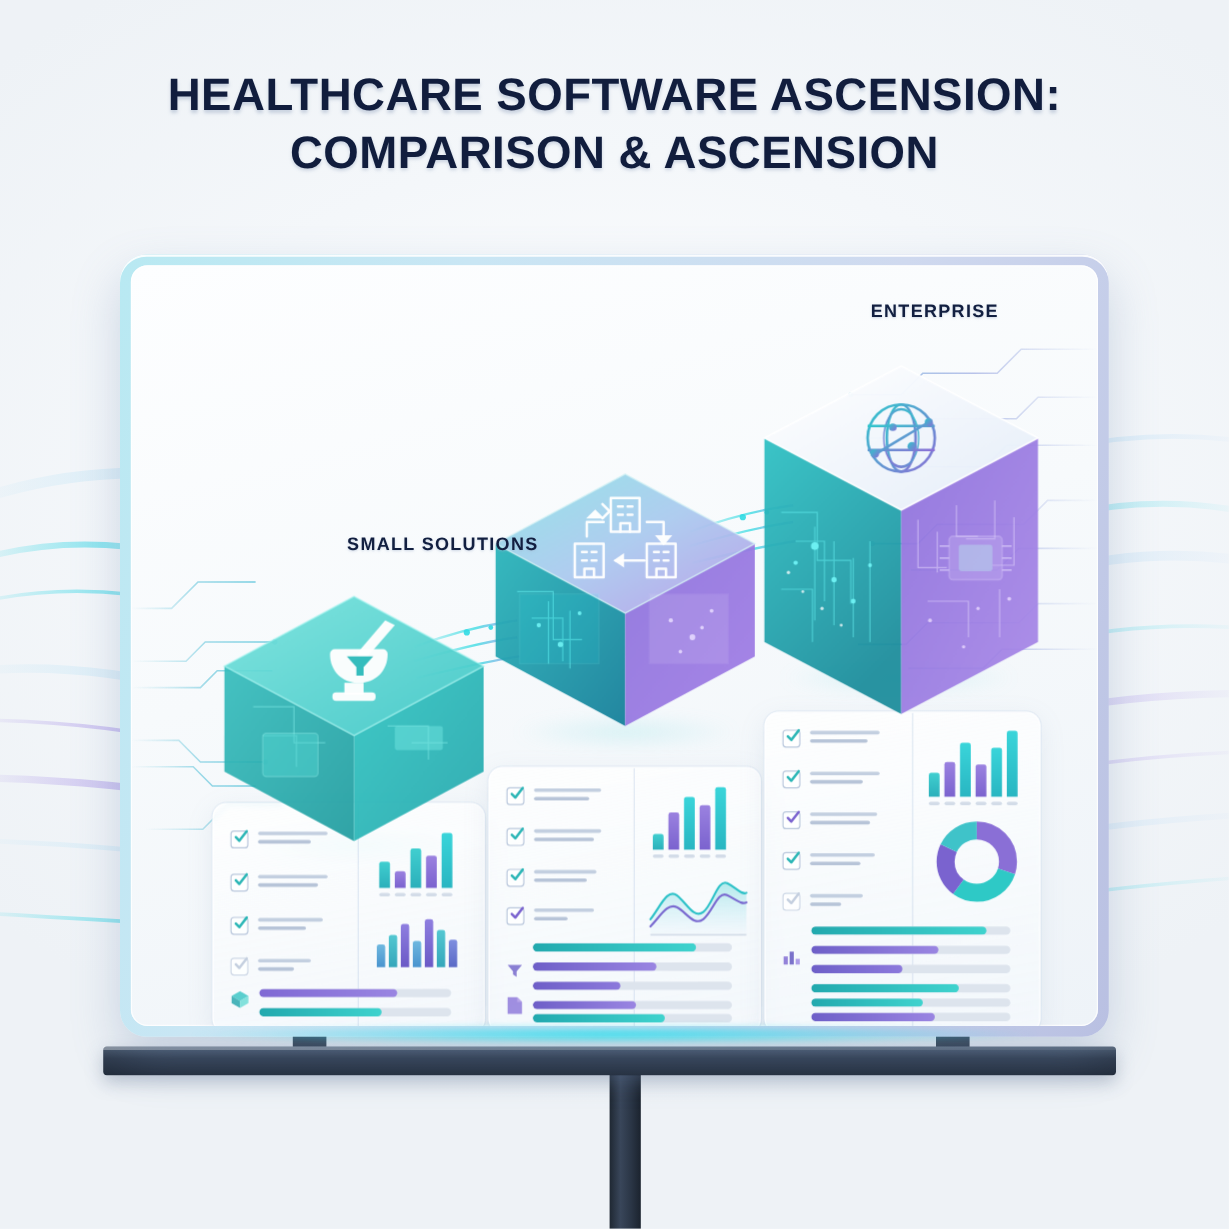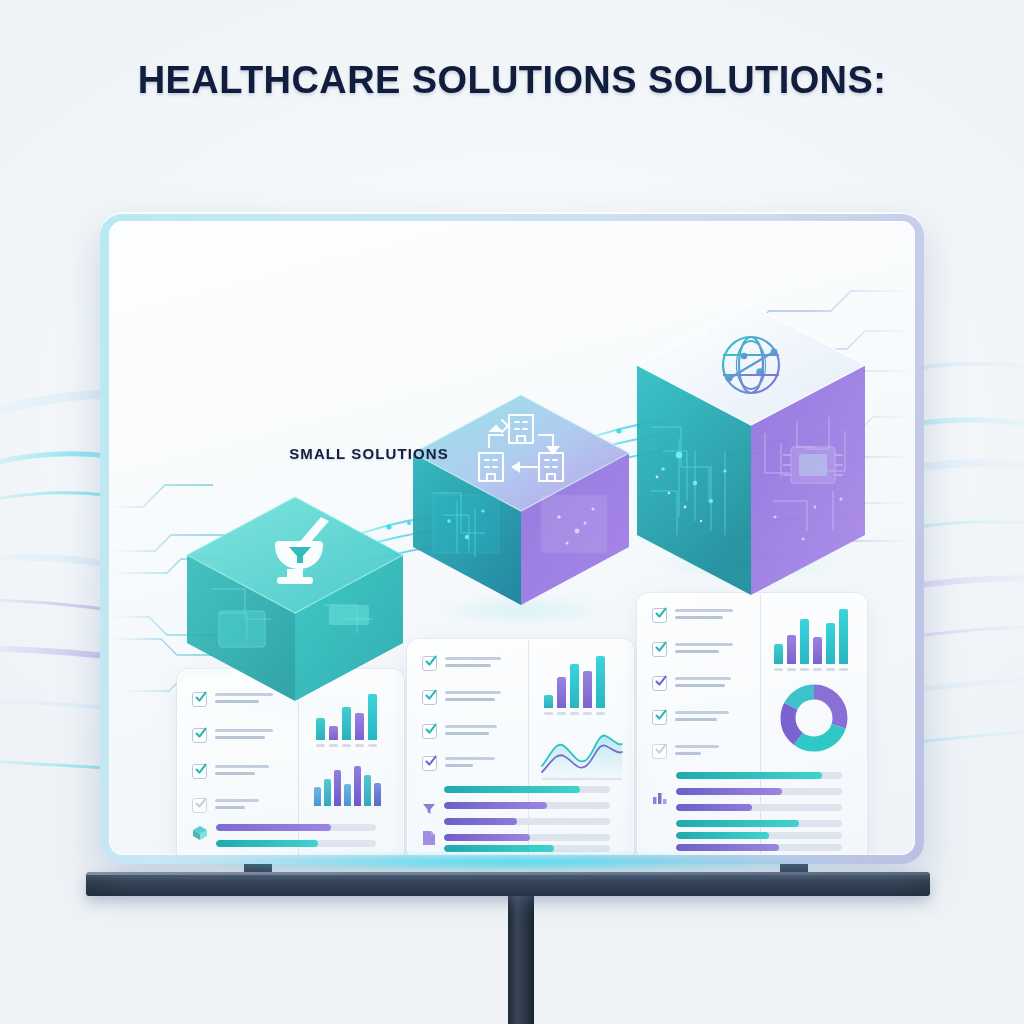--- a/index.html
+++ b/index.html
@@ -162,21 +162,22 @@
     <path d="M1054,525 C910,510 810,548 710,596" stroke="url(#stk-cyan)" stroke-width="3"></path>
     <path d="M1054,578 C905,576 800,604 700,648" stroke="url(#stk-purple)" stroke-width="6"></path>
     <path d="M1054,626 C900,630 790,654 690,694" stroke="url(#stk-purple)" stroke-width="3"></path>
     <path d="M1054,678 C900,686 790,706 690,740" stroke="url(#stk-soft)" stroke-width="5"></path>
     <path d="M1054,370 C930,350 840,380 760,424" stroke="url(#stk-soft)" stroke-width="4"></path>
     <path d="M1054,730 C900,740 800,756 700,784" stroke="url(#stk-cyan)" stroke-width="3"></path>
   </g>
 </svg>
 
 <div class="title-wrap">
-  <div class="title-line">HEALTHCARE SOLUTIONS SOLUTIONS:</div>
+  <div class="title-line">HEALTHCARE SOFTWARE ASCENSION:</div>
+  <div class="title-line">COMPARISON &amp; ASCENSION</div>
 </div>
 
 <div class="monitor">
   <div class="bezel"></div>
   <div class="screen">
     <div class="stage">
 
       <svg class="traces" width="806" height="634" viewBox="0 0 806 634">
         <defs>
           <linearGradient id="trc-l" x1="0" y1="0" x2="1" y2="0">
@@ -528,20 +529,21 @@
           <i style="width:44%;background:linear-gradient(90deg,#6e5fc8,#8c79dc);"></i>
         </div>
         <div class="pbar" style="left:36px;top:194px;width:166px;">
           <i style="width:52%;background:linear-gradient(90deg,#6e5fc8,#9a85e2);"></i>
         </div>
         <div class="pbar" style="left:36px;top:205px;width:166px;">
           <i style="width:66%;background:linear-gradient(90deg,#22a9ae,#3fd3ce);"></i>
         </div>
       </div>
 
+      <div class="tier-label" id="label-ent">ENTERPRISE</div>
 
       <div class="cube" id="cube-ent" style="left:524px;top:80px;">
         <svg width="236" height="300" viewBox="0 0 236 300">
           <defs>
             <linearGradient id="c3-top" x1="0" y1="0" x2="1" y2="1">
               <stop offset="0%" stop-color="#ffffff"></stop>
                 <stop offset="100%" stop-color="#e3ecf8"></stop>
             </linearGradient>
             <linearGradient id="c3-left" x1="0" y1="0" x2="0.5" y2="1">
               <stop offset="0%" stop-color="#2fc1c4"></stop>

